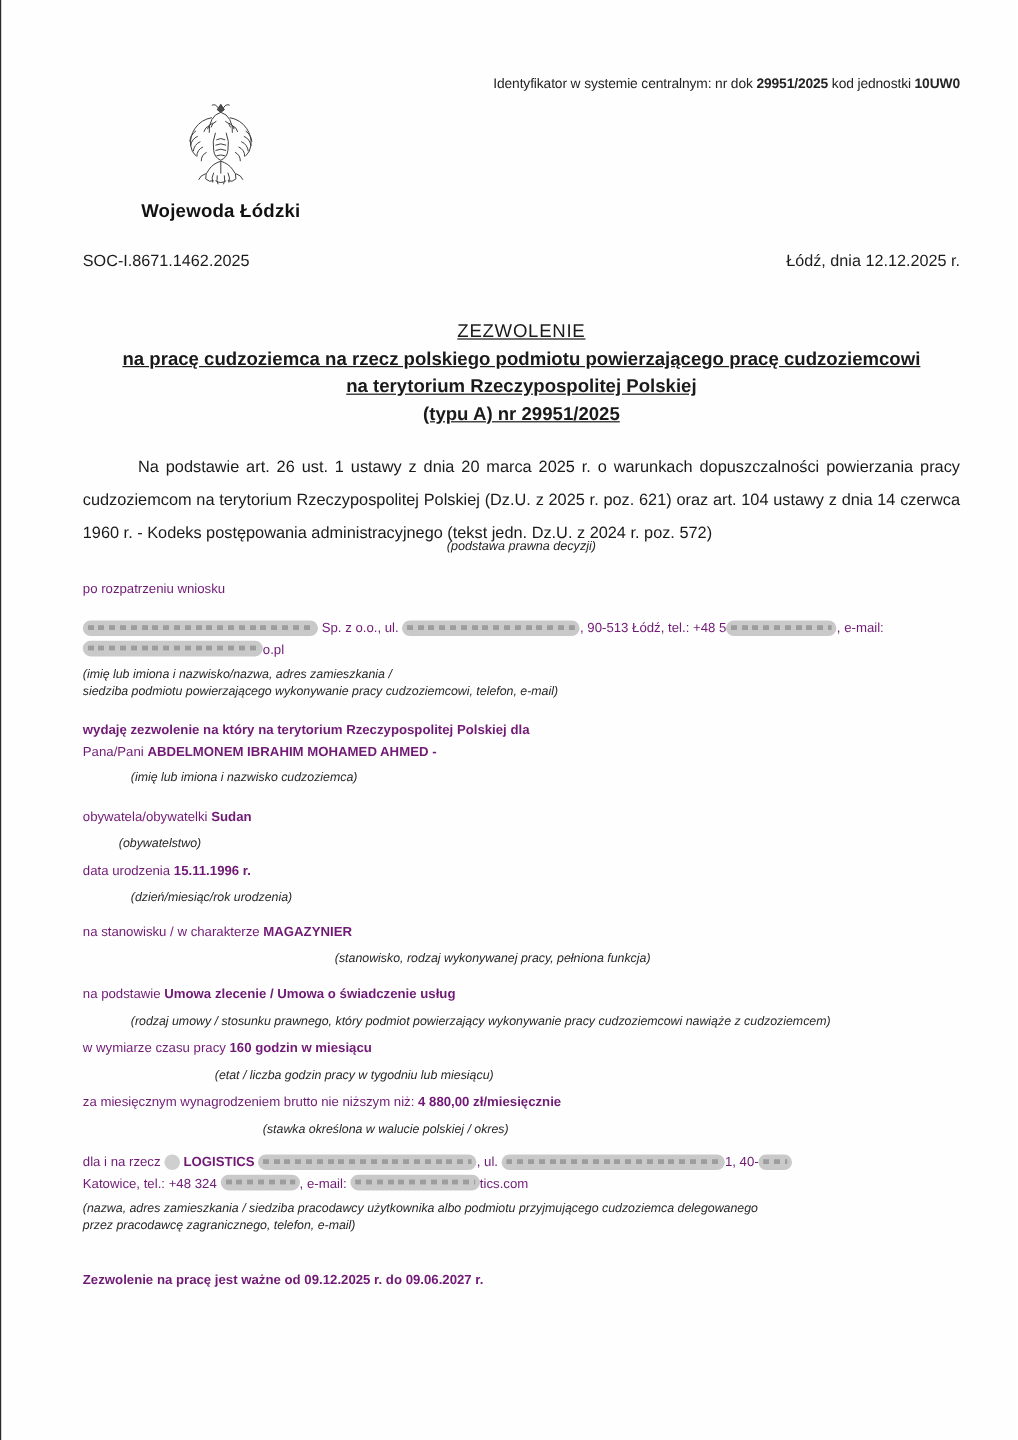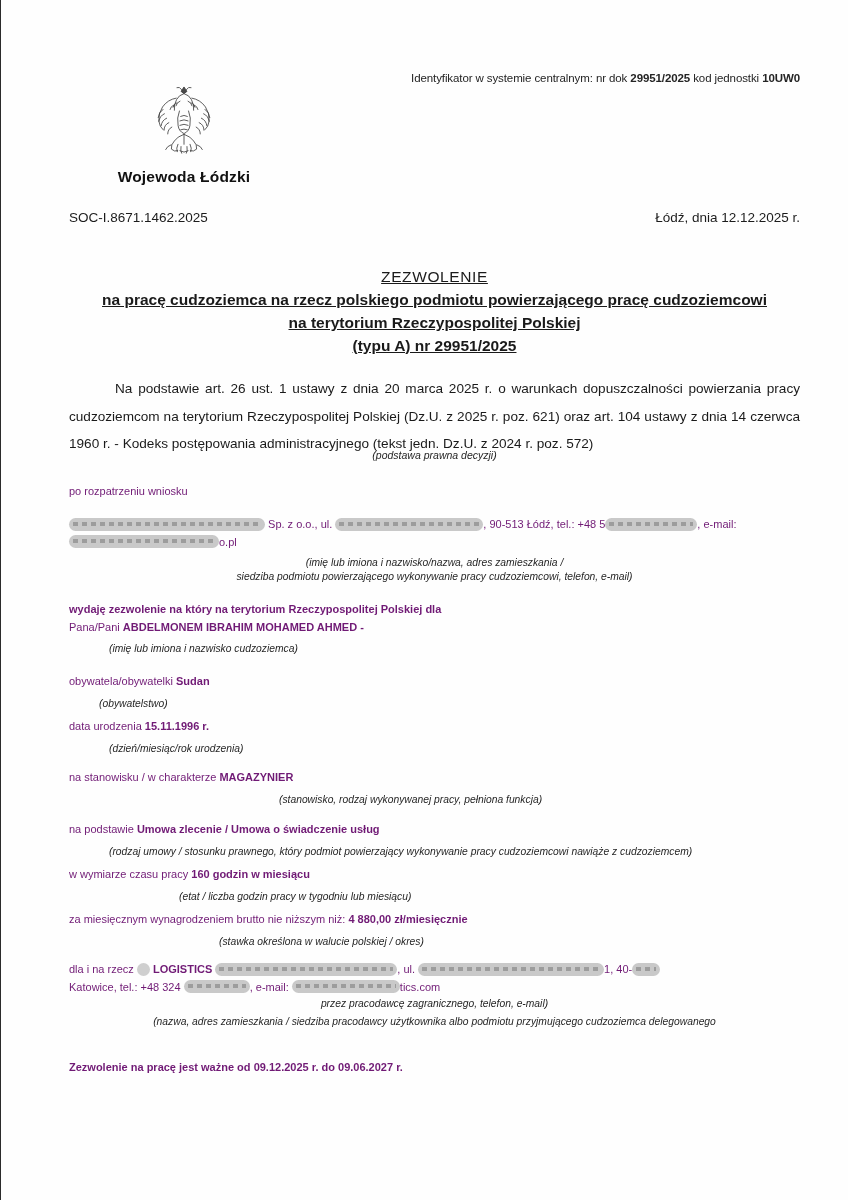--- a/index.html
+++ b/index.html
@@ -20,21 +20,21 @@
     width: 848px;
     height: 1200px;
     box-sizing: border-box;
     border-left: 1px solid #2b2b2b;
     background: #fefefe;
   }
 
   
   .ident-line {
     position: absolute;
-    top: 72px;
+    top: 64px;
     right: 48px;
     font-size: 11.5px;
     letter-spacing: -0.1px;
     white-space: nowrap;
     color: #242424;
   }
   .ident-line b { font-weight: 700; }
 
   .emblem-block {
     position: absolute;
@@ -112,21 +112,21 @@
   
   .blk { position: absolute; left: 68px; right: 48px; }
   .line { font-size: 11px; line-height: 1.62; color: #701a75; }
   .line b { font-weight: 700; }
   .note {
     font-size: 10.3px;
     font-style: italic;
     color: #262626;
     line-height: 1.42;
   }
-  .note-c { text-align: center; }
+  .note-c { }
   .note-i1 { padding-left: 30px; }
   .note-i2 { padding-left: 110px; }
   .note-i3 { padding-left: 210px; }
   .note-i4 { padding-left: 40px; }
   .note-i5 { padding-left: 150px; }
 
   
   .redact {
     display: inline-block;
     vertical-align: middle;
@@ -276,22 +276,22 @@
     <div class="note note-i5" style="margin-top:6px;">(stawka określona w walucie polskiej / okres)</div>
   </div>
 
   <div class="blk" style="top:961px;">
     <div class="line">
       <span>dla i na rzecz </span><span class="rd-dot"></span><b> LOGISTICS </b><span class="redact" style="width:182px;"></span><span>, ul. </span><span class="redact" style="width:186px;"></span><span>1, 40-</span><span class="redact" style="width:28px;"></span>
     </div>
     <div class="line">
       <span>Katowice, tel.: +48 324 </span><span class="redact" style="width:66px;"></span><span>, e-mail: </span><span class="redact" style="width:108px;"></span><span>tics.com</span>
     </div>
+    <div class="note note-c" style="margin-top:4px;">(nazwa, adres zamieszkania / siedziba pracodawcy użytkownika albo podmiotu przyjmującego cudzoziemca delegowanego</div>
     <div class="note note-c">przez pracodawcę zagranicznego, telefon, e-mail)</div>
-    <div class="note note-c" style="margin-top:4px;">(nazwa, adres zamieszkania / siedziba pracodawcy użytkownika albo podmiotu przyjmującego cudzoziemca delegowanego</div>
   </div>
 
   <div class="blk" style="top:1059px;">
     <div class="line" style="font-weight:700;">
       <span>Zezwolenie na pracę jest ważne od </span><span>09.12.2025 r.</span><span> do </span><span>09.06.2027 r.</span>
     </div>
   </div>
 
 </div>
 

